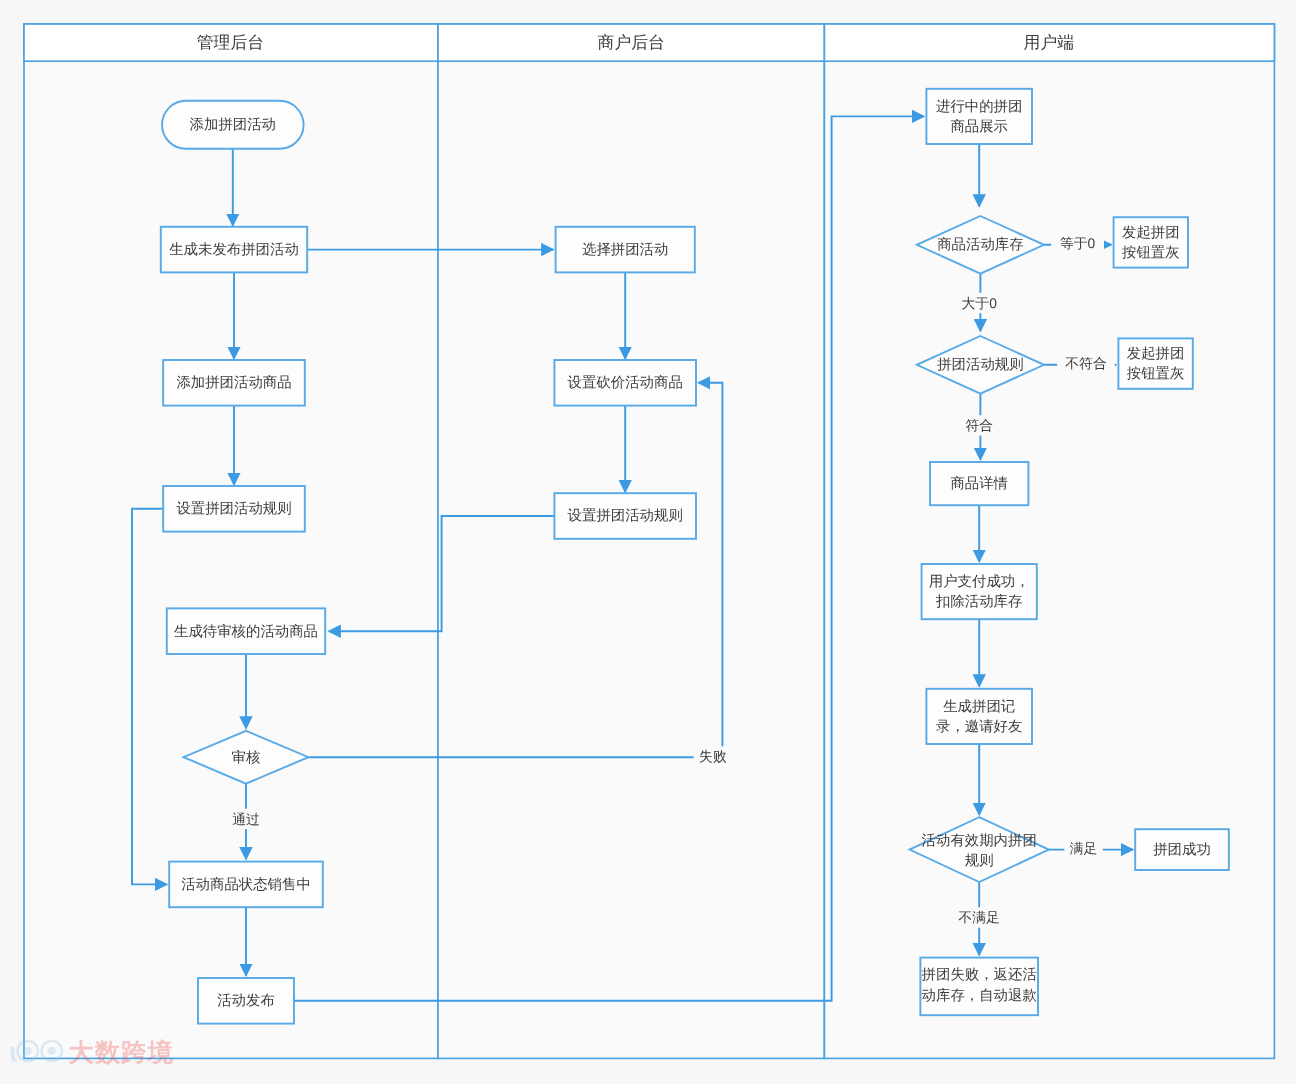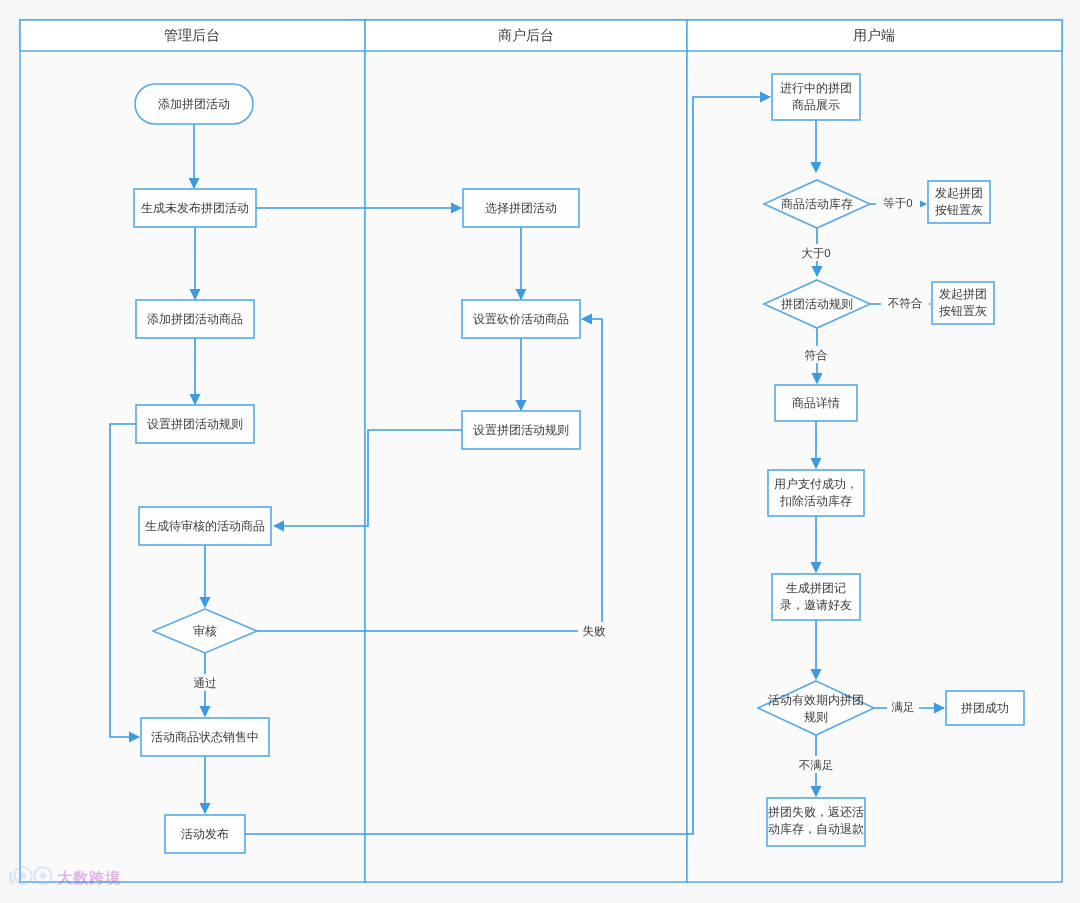--- a/index.html
+++ b/index.html
@@ -74,22 +74,22 @@
     pointer-events: none;
   }
   .watermark .mark-glyph {
     font-size: 22px;
     color: #9bc4e2;
     font-weight: bold;
     letter-spacing: -2px;
     line-height: 1;
   }
   .watermark .mark-text {
-    font-size: 15px;
-    color: #a21caf;
+    font-size: 21px;
+    color: #ef4444;
     font-weight: bold;
     letter-spacing: 1px;
     line-height: 1;
   }
 </style>
 </head>
 <body>
 
 <div id="canvas">
 

